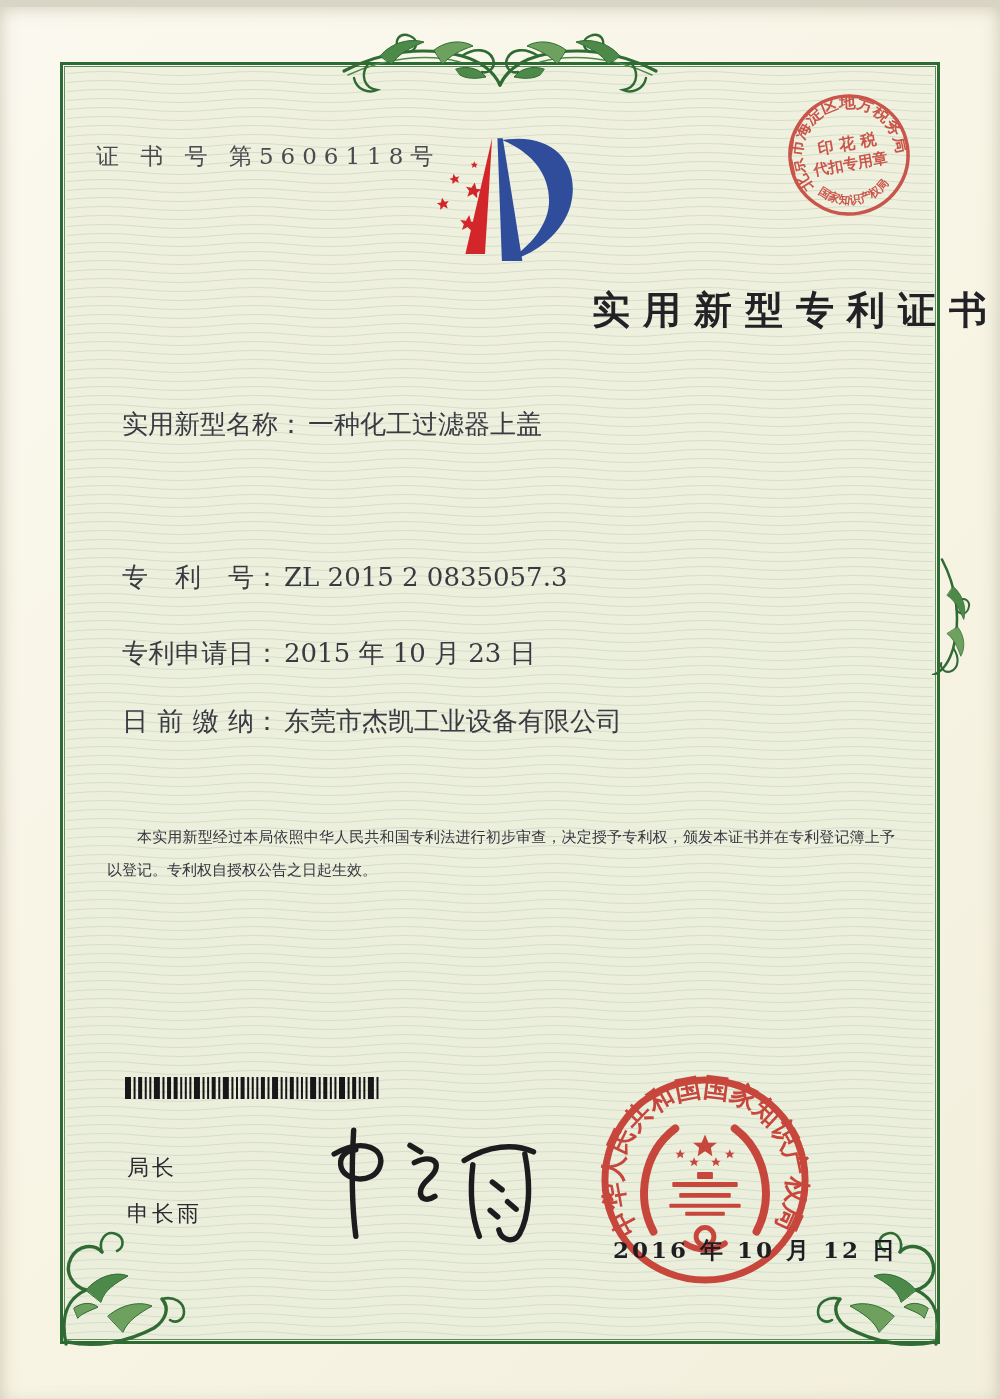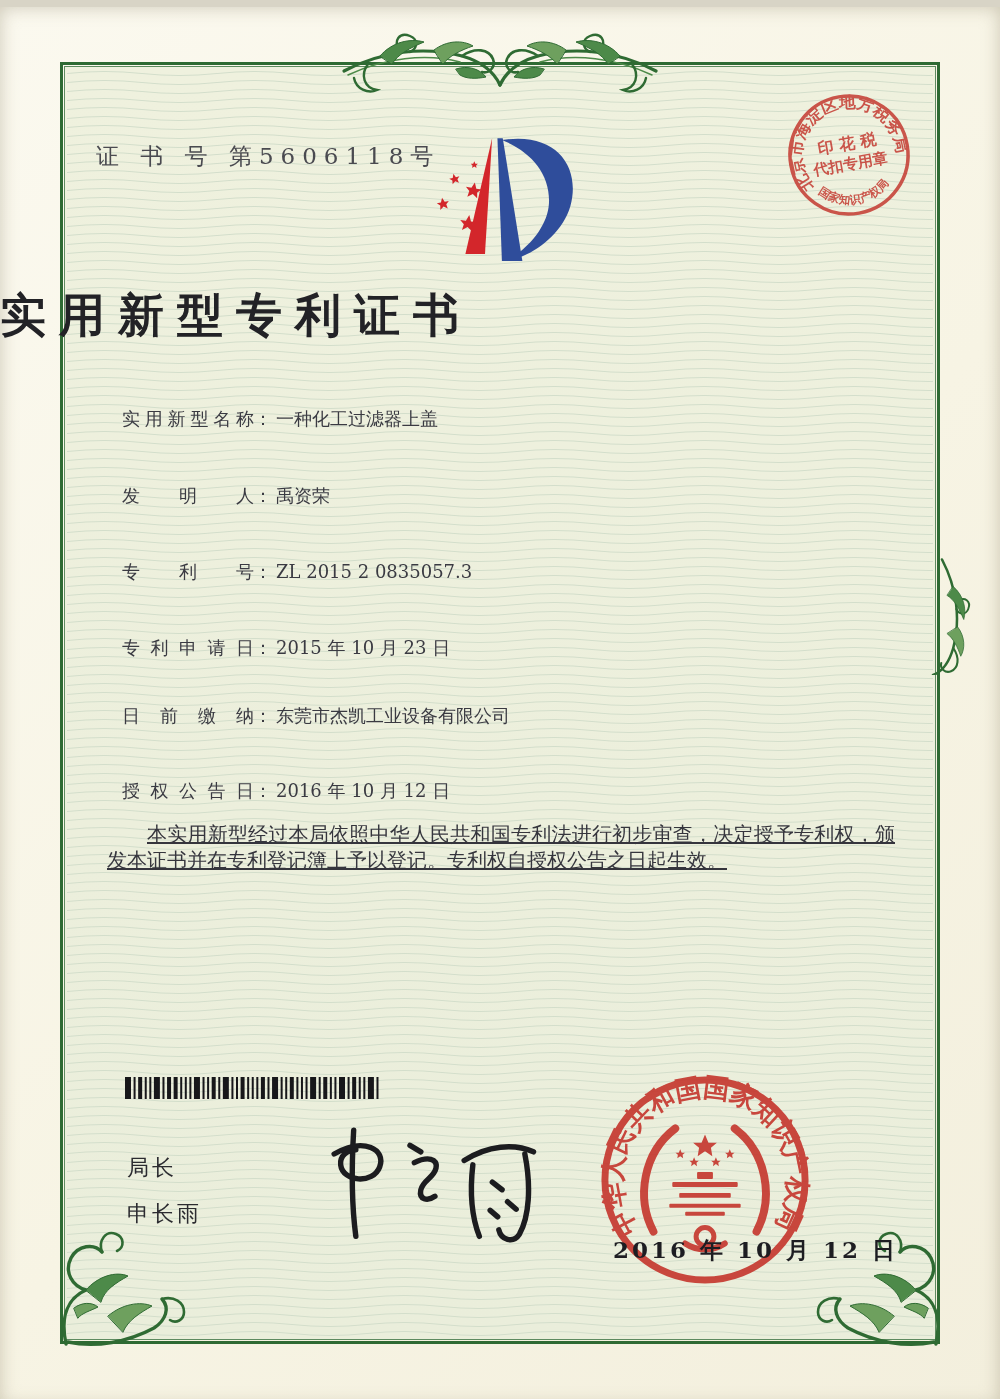--- a/index.html
+++ b/index.html
@@ -9,27 +9,27 @@
         box-shadow:inset 0 0 18px rgba(120,110,80,.35);}
   
   .frame{position:absolute;left:60px;top:55px;width:880px;height:1282px;
          border:3px solid #2e6a33;box-sizing:border-box;}
   .frame-inner{position:absolute;inset:1px;border:1px solid #5d8a5f;
          background:linear-gradient(180deg,#eff1de 0%,#ecefdc 60%,#eaeedb 100%);}
   .guilloche{position:absolute;inset:2px;overflow:hidden;}
   
   .cert-no{position:absolute;left:96px;top:134px;font-size:23px;color:#4a4a50;
            letter-spacing:7px;}
-  .title{position:absolute;left:0;top:278px;width:1000px;text-align:left;
-         font-size:46px;font-weight:bold;color:#222226;letter-spacing:13px;}
-  .field{position:absolute;left:122px;font-size:18px;color:#3a3a42;white-space:nowrap;}
+  .title{position:absolute;left:0;top:278px;width:1000px;text-align:right;
+         font-size:38px;font-weight:bold;color:#222226;letter-spacing:13px;}
+  .field{position:absolute;left:122px;font-size:26px;color:#3a3a42;white-space:nowrap;}
   .field .lbl{display:inline-block;min-width:132px;text-align:justify;text-align-last:justify;}
   .field .val{margin-left:4px;}
-  .paras{position:absolute;left:107px;top:814px;width:788px;font-size:20px;
-         color:#35353d;line-height:26px;text-align:justify;text-decoration:underline;}
+  .paras{position:absolute;left:107px;top:814px;width:788px;font-size:15px;
+         color:#35353d;line-height:33px;text-align:justify;}
   .paras p{margin:0;text-indent:2em;}
   .official{position:absolute;left:127px;font-size:22px;color:#2b2b30;
             font-family:"DejaVu Sans","Liberation Sans",sans-serif;font-weight:500;
             letter-spacing:3px;}
   .footer{position:absolute;left:0;top:1288px;width:1000px;text-align:center;
           font-size:17px;color:#44444a;letter-spacing:2px;}
   .seal-date{position:absolute;left:613px;top:1228px;font-size:23px;color:#1d1d22;
              letter-spacing:3px;font-weight:bold;z-index:6;}
   
   .art{position:absolute;}
@@ -140,34 +140,28 @@
       <use href="#star" transform="translate(63,116) scale(0.98) rotate(8)"></use>
     </g>
   </svg>
 
   <div class="cert-no">证 书 号 第5606118号</div>
   <div class="title">实用新型专利证书</div>
 
   <div class="field" style="top:400px;">
     <span class="lbl">实用新型名称</span><span>：</span><span class="val">一种化工过滤器上盖</span>
   </div>
-  <div class="field" style="top:477px;">
-    <span class="lbl">发明人</span><span>：</span><span class="val">禹资荣</span>
-  </div>
   <div class="field" style="top:553px;">
     <span class="lbl">专利号</span><span>：</span><span class="val">ZL 2015 2 0835057.3</span>
   </div>
   <div class="field" style="top:629px;">
     <span class="lbl">专利申请日</span><span>：</span><span class="val">2015 年 10 月 23 日</span>
   </div>
   <div class="field" style="top:697px;">
     <span class="lbl">日前缴纳</span><span>：</span><span class="val">东莞市杰凯工业设备有限公司</span>
-  </div>
-  <div class="field" style="top:772px;">
-    <span class="lbl">授权公告日</span><span>：</span><span class="val">2016 年 10 月 12 日</span>
   </div>
 
   <div class="paras">
     <p>本实用新型经过本局依照中华人民共和国专利法进行初步审查，决定授予专利权，颁发本证书并在专利登记簿上予以登记。专利权自授权公告之日起生效。</p>
   </div>
 
   <svg class="barcode" viewBox="0 0 200 20" preserveAspectRatio="none" id="barcode-svg">
       <rect x="0" y="0" width="4.65" height="20" fill="#17171a"></rect>
       <rect x="6.65" y="0" width="1.55" height="20" fill="#17171a"></rect>
       <rect x="10.2" y="0" width="3.10" height="20" fill="#17171a"></rect>

